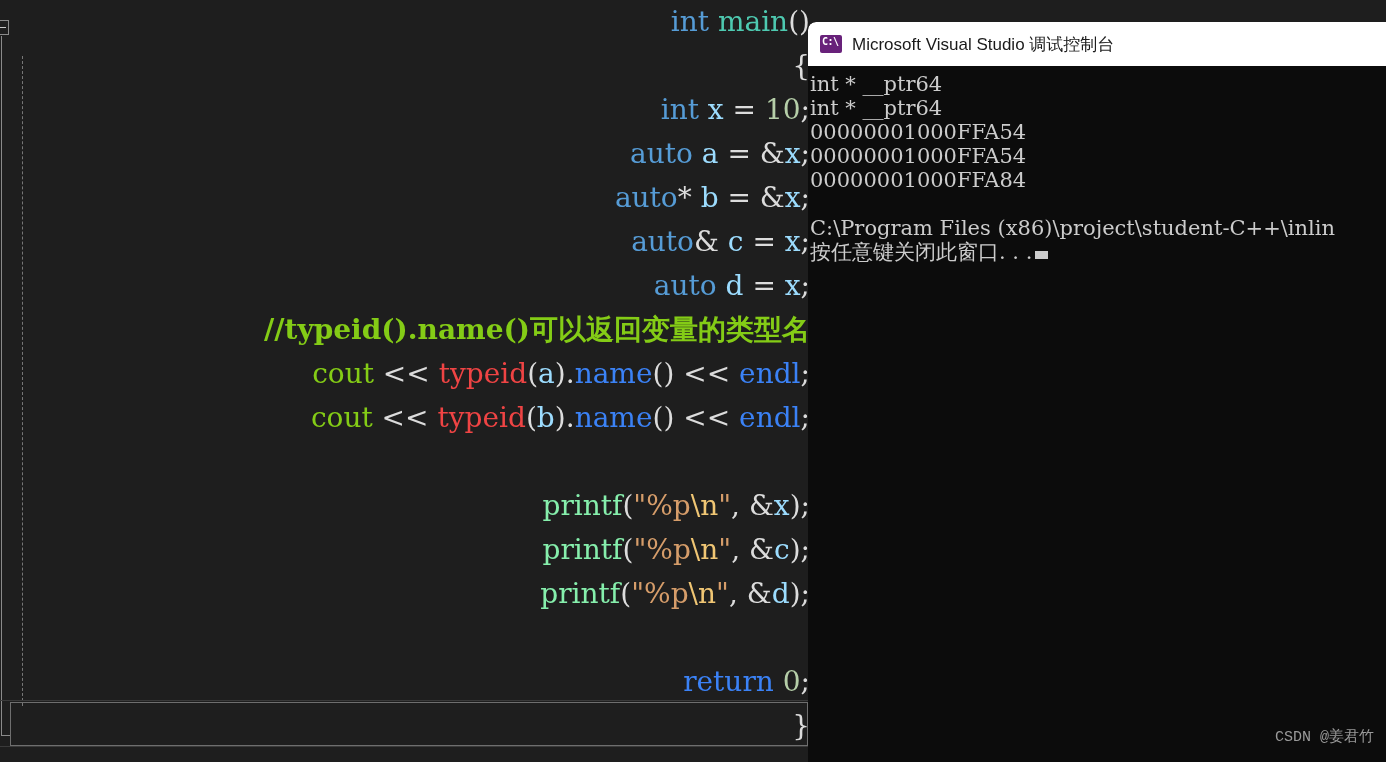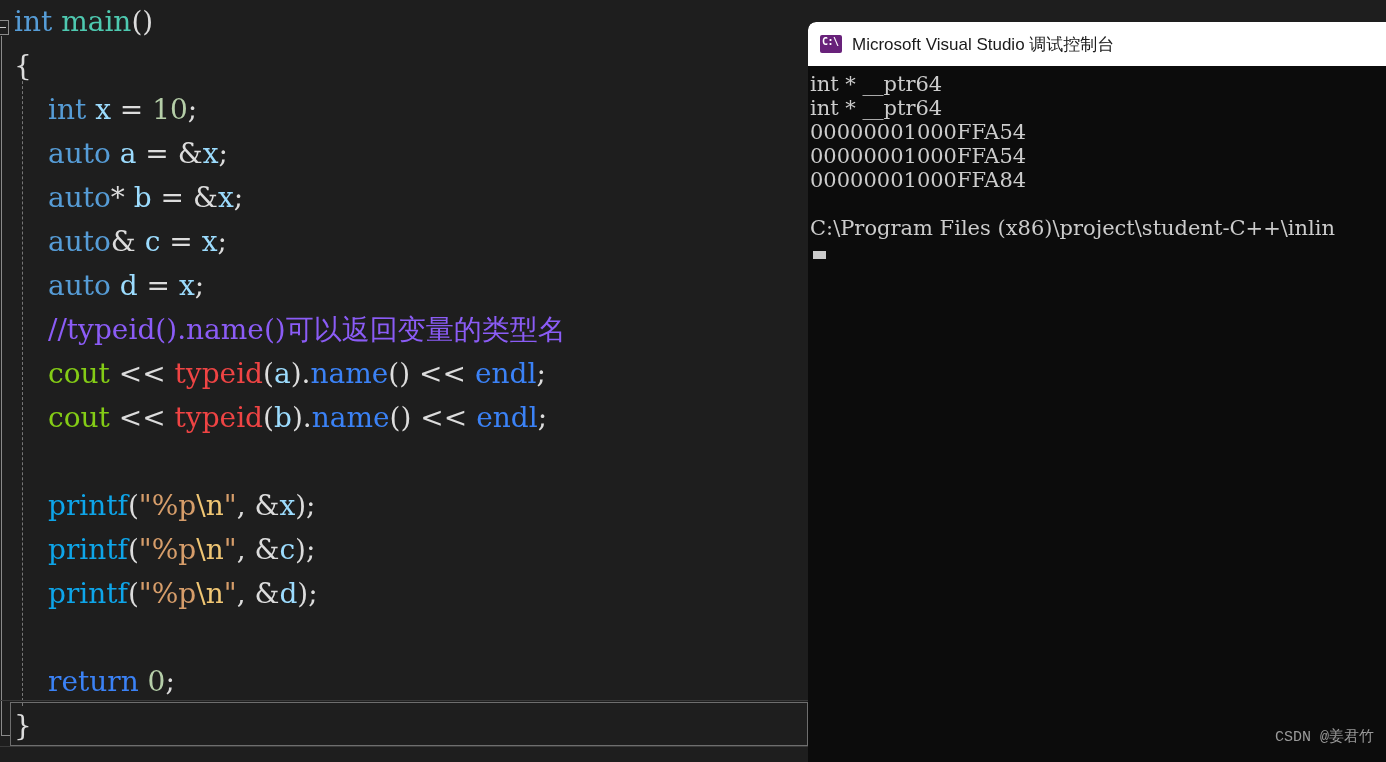--- a/index.html
+++ b/index.html
@@ -58,36 +58,36 @@
   
   .code {
     position: absolute; left: 0; top: 0;
     width: 810px;
     font-family: "DejaVu Serif", serif;
     font-size: 28px;
     line-height: 44px;
     white-space: pre;
     color: #dcdcdc;
   }
-  .line { height: 44px; padding-left: 14px; }
+  .line { height: 44px; padding-left: 14px; text-align: right; }
   .line.ind2 { padding-left: 48px; }
 
   
   .kw       { color: #569cd6; }   
   .kw-ctl   { color: #3b82f6; }   
   .fn-main  { color: #4ec9b0; }   
   .var      { color: #9cdcfe; }   
   .num      { color: #b5cea8; }   
   .plain    { color: #dcdcdc; }   
   .brace    { color: #dcdcdc; }
-  .comment  { color: #8b5cf6; }   
+  .comment  { color: #84cc16; font-weight: bold; }   
   .cout     { color: #84cc16; }   
   .typeid   { color: #ef4444; }
   .member   { color: #3b82f6; }   
-  .printf   { color: #0ea5e9; margin-top: 16px; }   
+  .printf   { color: #86efac; margin-top: 16px; }   
   .str      { color: #d69d6a; }   
   .esc      { color: #f0c674; }   
   .amp      { color: #dcdcdc; }
 
   
   .current-line {
     position: absolute; left: 10px; top: 702px;
     width: 798px; height: 44px;
     border: 1px solid #6e6e6e;
     background: transparent;
@@ -186,18 +186,18 @@
 
     <div class="edge-rule" style="top:700px;"></div>
     <div class="edge-rule" style="top:746px;"></div>
   </div>
 
   <div id="console">
     <div class="console-titlebar">
       <div class="cmd-icon"></div>
       <div class="console-title">Microsoft Visual Studio 调试控制台</div>
     </div>
-    <div class="console-body" id="console-body"><div>int * __ptr64</div><div>int * __ptr64</div><div>00000001000FFA54</div><div>00000001000FFA54</div><div>00000001000FFA84</div><div class="blank">&nbsp;</div><div>C:\Program Files (x86)\project\student-C++\inlin</div><div><span class="cursor-block"></span></div></div>
+    <div class="console-body" id="console-body"><div>int * __ptr64</div><div>int * __ptr64</div><div>00000001000FFA54</div><div>00000001000FFA54</div><div>00000001000FFA84</div><div class="blank">&nbsp;</div><div>C:\Program Files (x86)\project\student-C++\inlin</div><div><span>按任意键关闭此窗口. . .</span><span class="cursor-block"></span></div></div>
   </div>
 
   <div class="watermark">CSDN @姜君竹</div>
 
 </div>
 
 </body></html>

